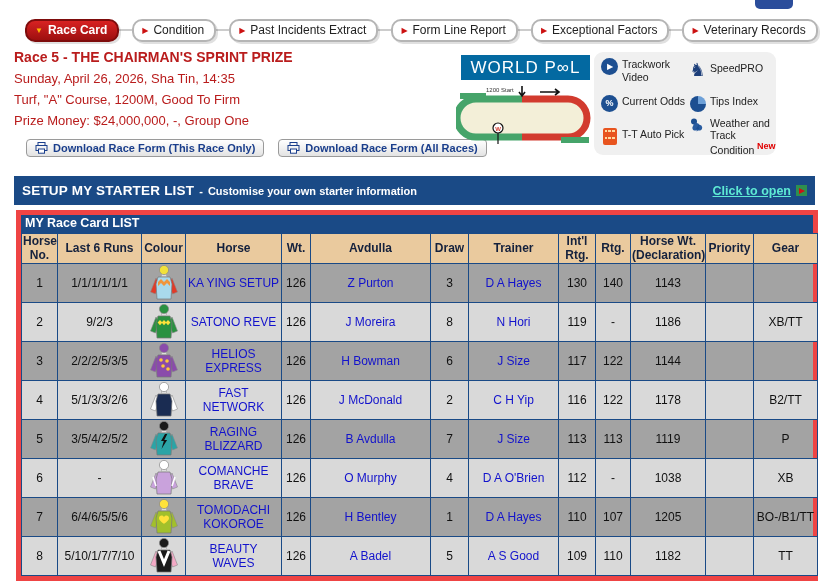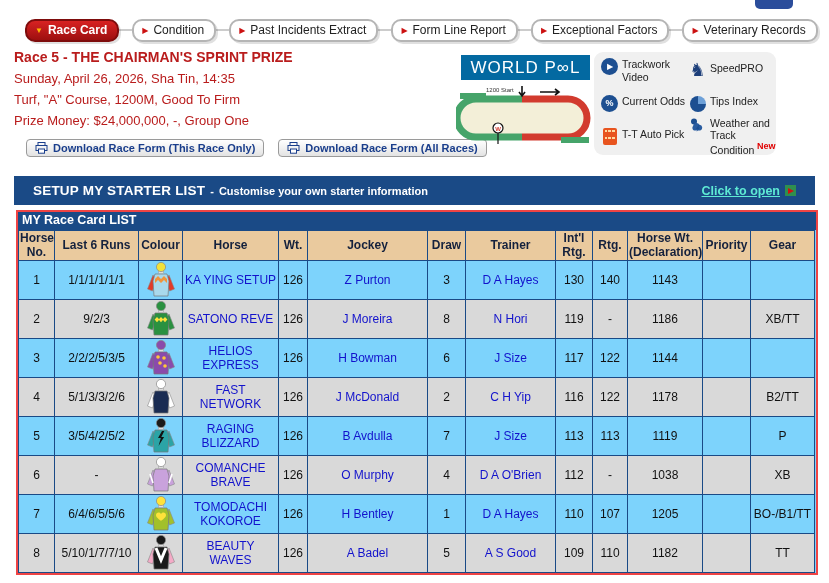--- a/index.html
+++ b/index.html
@@ -44,32 +44,32 @@
   .cir.pct { font-size:9px; font-weight:bold; }
   .knight { font-size:18px; color:#1d3f7a; line-height:17px; }
   .pie { width:16px; height:16px; border-radius:50%; background:conic-gradient(#6da0d8 0 90deg, #1d4f91 90deg 360deg); }
   .calc { width:14px; height:17px; background:#e8541e; border-radius:2px; padding:2px 2px;
           display:grid; grid-template-columns:1fr 1fr 1fr; gap:1px; }
   .calc i { background:#ffd9a0; height:2.4px; display:block; }
   .newb { color:#e00000; font-weight:bold; font-size:9px; vertical-align:super; }
 
   
   .banner { position:absolute; top:176px; left:14px; width:801px; height:29px; background:#1a4a86; color:#fff;
-            display:flex; align-items:center; padding:0 19px; }
+            display:flex; align-items:center; padding:0 8px; }
   .banner .bt { font-size:13.5px; font-weight:bold; letter-spacing:.2px; }
   .banner .bs { font-size:11px; font-weight:bold; margin-left:5px; }
   .banner .spacer { flex:1; }
   .openlink { color:#5eead4; font-size:12.5px; font-weight:bold; text-decoration:underline; cursor:pointer; }
   .openarrow { display:inline-block; width:11px; height:11px; background:#2f8f4e; margin-left:5px; vertical-align:-1px;
                position:relative; }
   .openarrow:before { content:""; position:absolute; left:3px; top:2.5px; border-left:6px solid #d01111;
                       border-top:3px solid transparent; border-bottom:3px solid transparent; }
 
   
-  .rc-wrap { position:absolute; top:210px; left:16px; width:802px; border:2px solid #ef4444; background:#7dd3fc; }
+  .rc-wrap { position:absolute; top:210px; left:16px; width:802px; border:5px solid #ef4444; background:#a3a3a3; }
   .rc-title { background:#1a4a86; color:#fff; font-size:12.5px; font-weight:bold; padding:1px 4px 3px; }
   table.rc { border-collapse:collapse; table-layout:fixed; width:796px; }
   .rc th { background:#eaca9e; color:#14213d; font-size:12px; font-weight:bold; text-align:center;
            border:1px solid #1a4a86; height:30px; line-height:1.15; padding:0 1px; }
   .rc td { border:1px solid #1a4a86; font-size:12px; color:#111; text-align:center; height:39px; padding:0 1px;
            vertical-align:middle; overflow:hidden; }
   .rc tr.alt td { background:#d9d9d9; }
   .lnk { color:#1212cc; text-decoration:none; cursor:pointer; }
   .horse-name { line-height:1.2; display:inline-block; }
   .silk { display:block; margin:0 auto; }
@@ -229,21 +229,21 @@
           <col style="width: 48px;">
           <col style="width: 64px;">
         </colgroup>
       <thead>
           <tr>
             <th>Horse No.</th>
             <th>Last 6 Runs</th>
             <th>Colour</th>
             <th>Horse</th>
             <th>Wt.</th>
-            <th>Jockey</th>
+            <th>Avdulla</th>
             <th>Draw</th>
             <th>Trainer</th>
             <th>Int'l Rtg.</th>
             <th>Rtg.</th>
             <th>Horse Wt. (Declaration)</th>
             <th>Priority</th>
             <th>Gear</th>
           </tr>
         </thead>
       <tbody>

